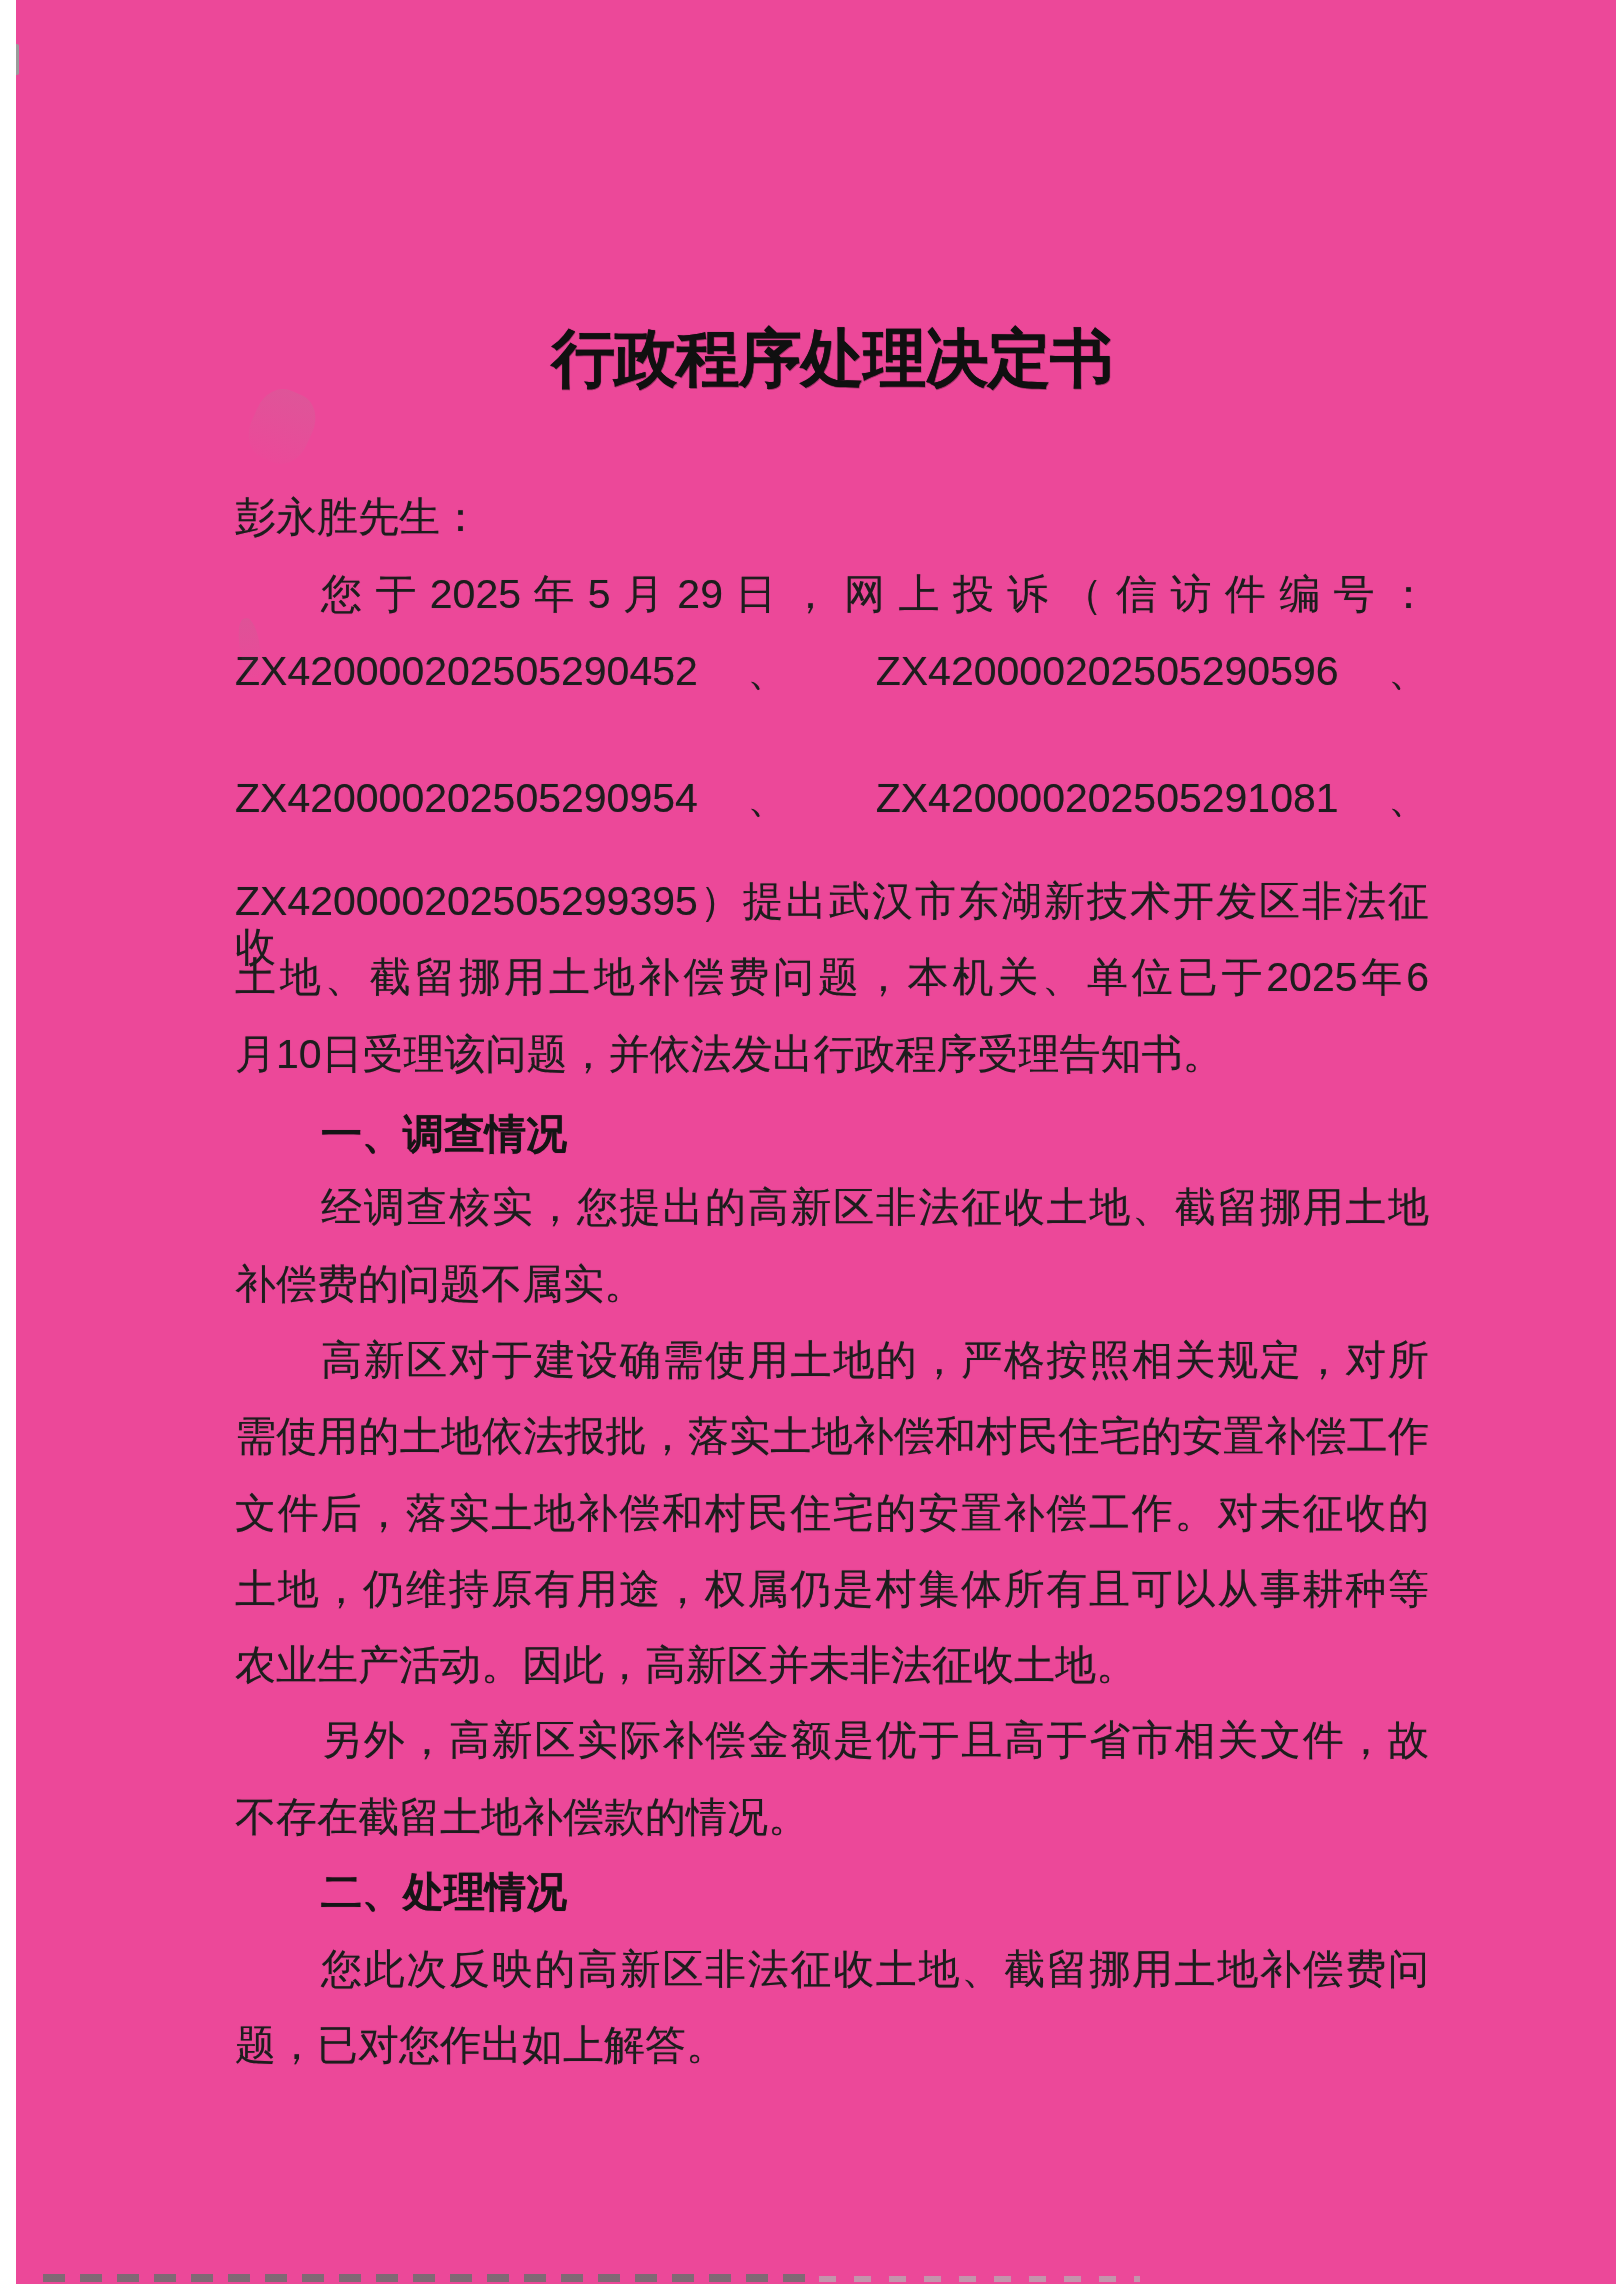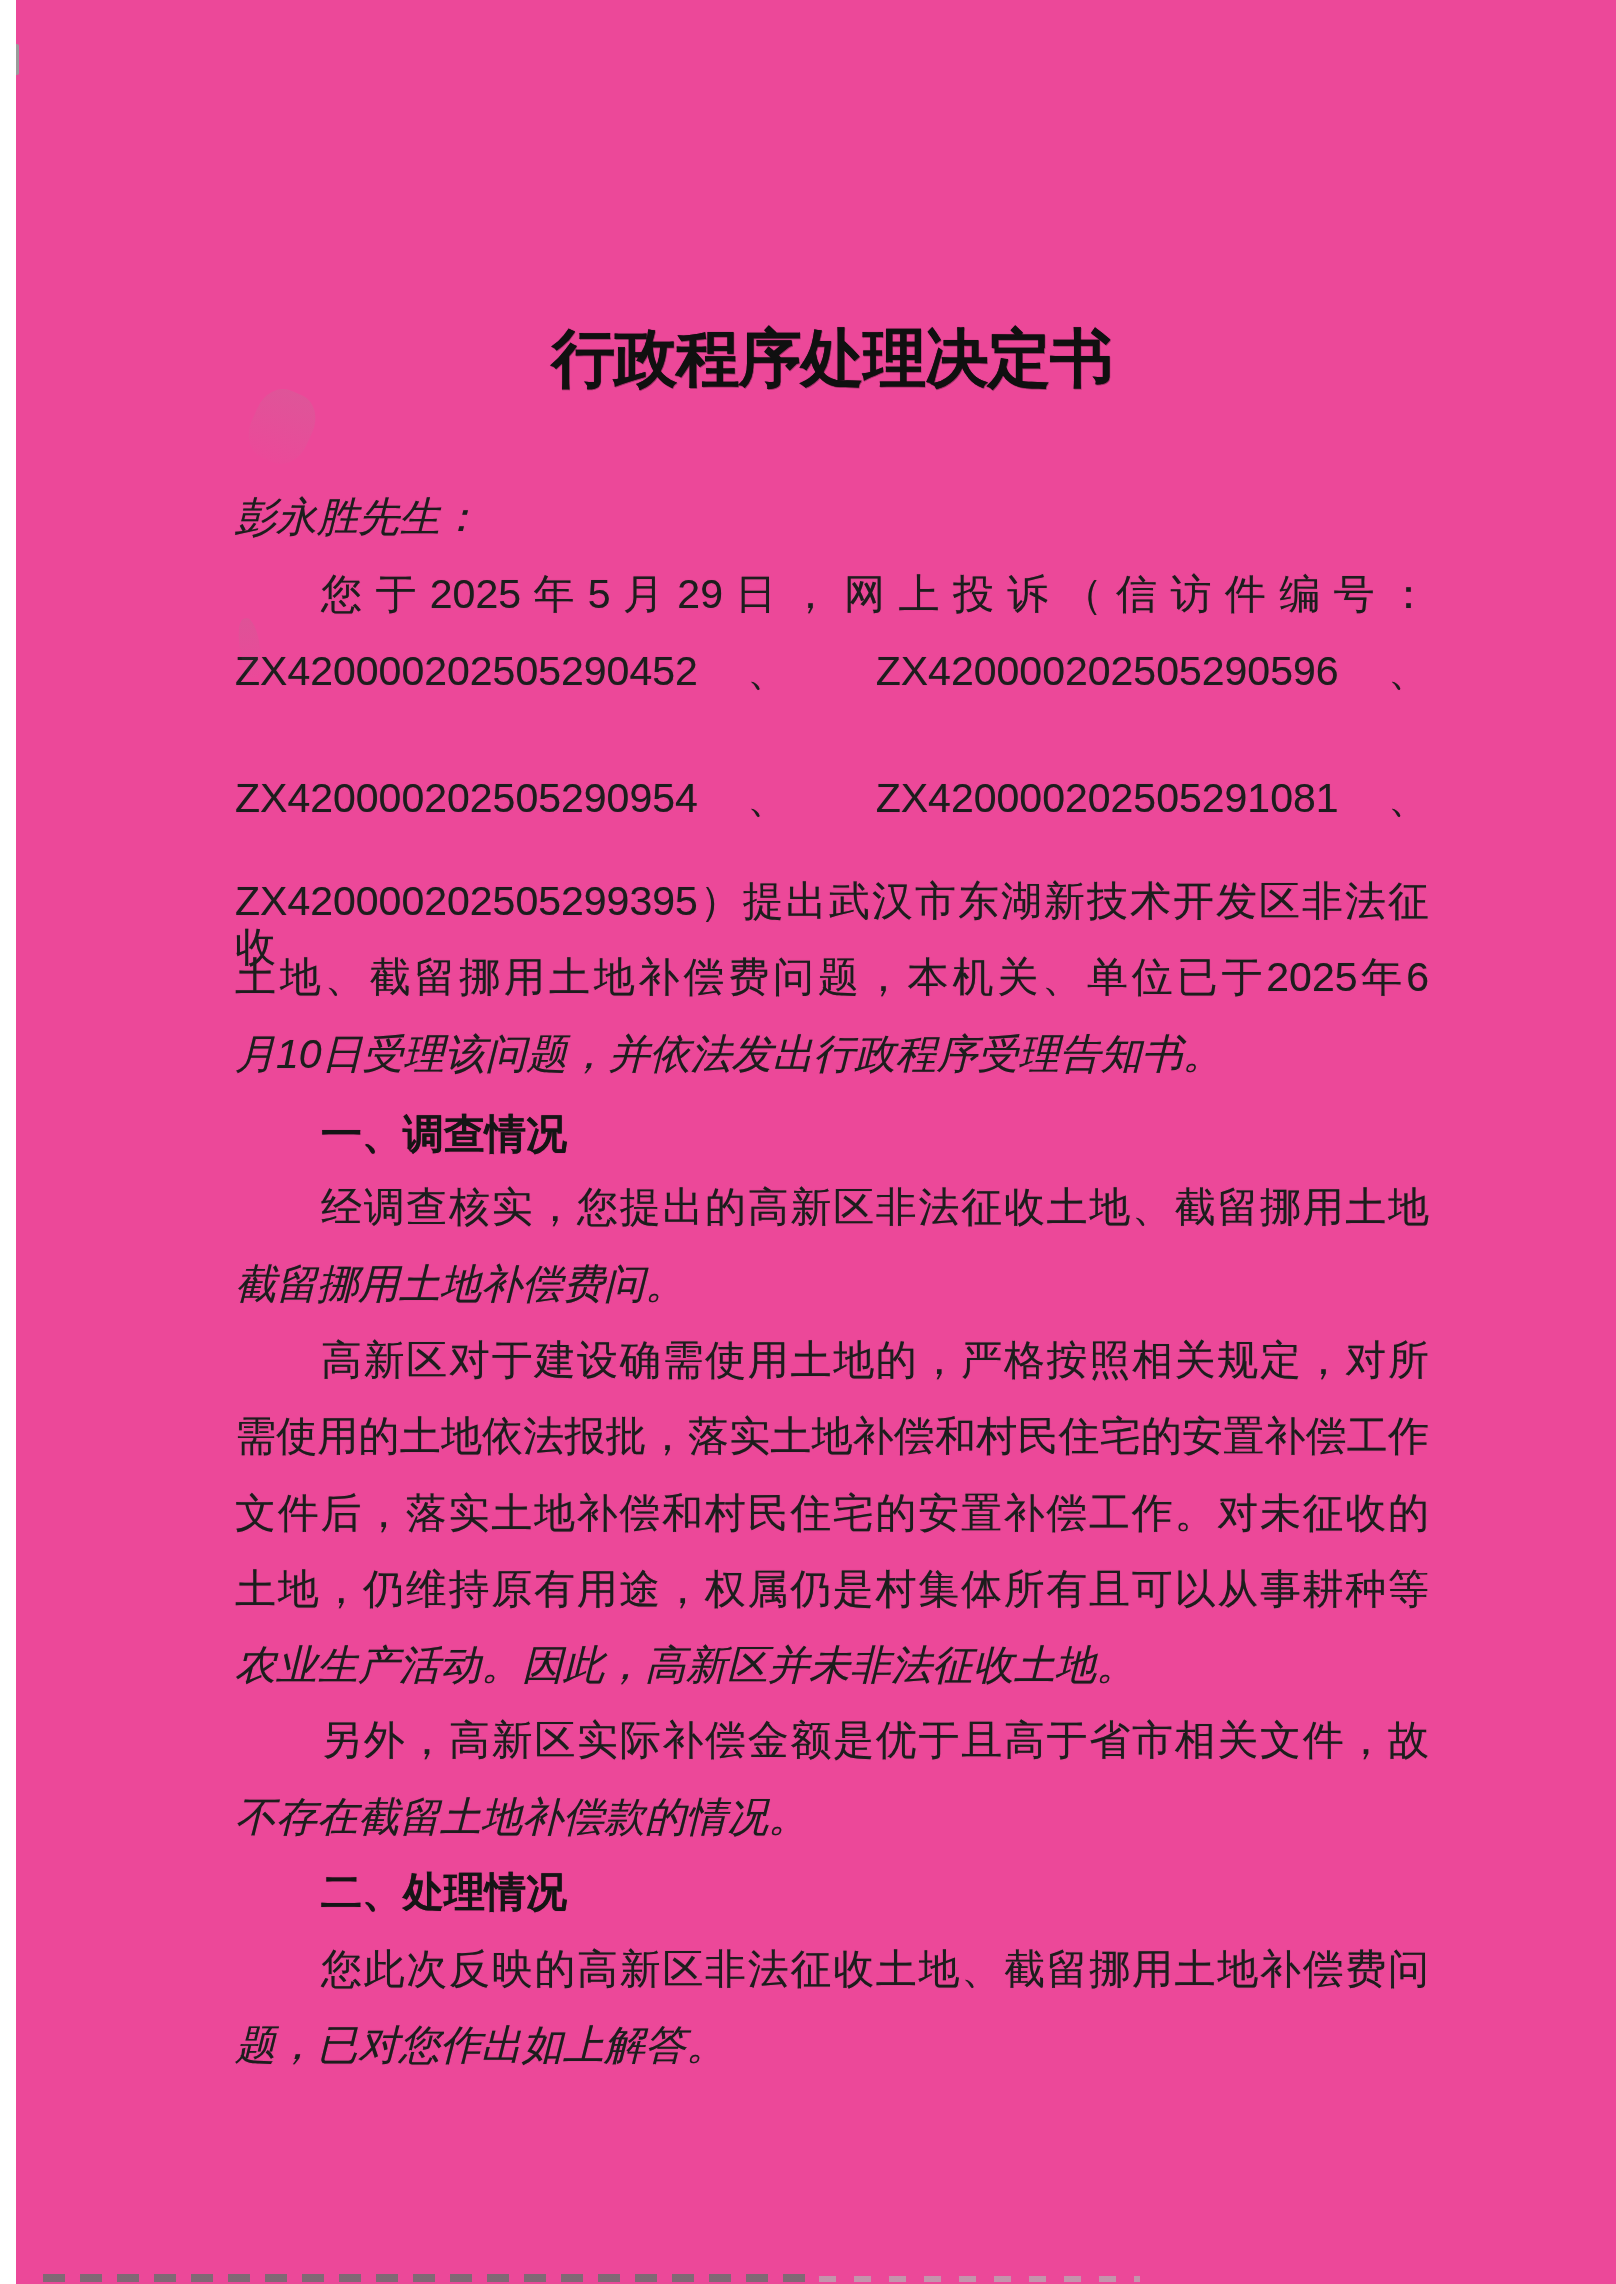--- a/index.html
+++ b/index.html
@@ -19,21 +19,21 @@
     font-family:"Liberation Serif",serif;font-weight:700;font-size:63px;
     text-align:center;color:#101010;letter-spacing:-0.7px;
     text-shadow:0 0 0.7px rgba(0,0,0,0.85),0.7px 0.7px 0 rgba(0,0,0,0.3);
   }
   .heading{
     font-family:"Liberation Sans",sans-serif;font-weight:700;color:#151515;
     text-shadow:0 0 0.7px rgba(0,0,0,0.7);
   }
   .indent{padding-left:86px;}
   .fill,.spread,.ref{text-align:justify;text-align-last:justify;text-justify:inter-character;}
-  .plain{text-align:left;font-style:italic;}
+  .plain{text-align:left;}
   
   .artifact{position:absolute;pointer-events:none;}
   .bottom-strip-dark{
     left:27px;top:2274px;width:775px;height:7.8px;opacity:.85;
     background:repeating-linear-gradient(90deg,#6e6e6e 0 22px,rgba(0,0,0,0) 22px 37px);
   }
   .bottom-strip-light{
     left:803px;top:2276px;width:321px;height:5.9px;opacity:.7;
     background:repeating-linear-gradient(90deg,#b4b4b4 0 17px,rgba(0,0,0,0) 17px 35px);
   }
@@ -63,21 +63,21 @@
   <div class="line fill" style="top:879px">ZX420000202505299395）提出武汉市东湖新技术开发区非法征收</div>
 
   <div class="line fill" style="top:955px">土地、截留挪用土地补偿费问题，本机关、单位已于2025年6</div>
 
   <div class="line plain" style="top:1032px">月10日受理该问题，并依法发出行政程序受理告知书。</div>
 
   <div class="line heading indent" style="top:1112px">一、调查情况</div>
 
   <div class="line fill indent" style="top:1185px">经调查核实，您提出的高新区非法征收土地、截留挪用土地</div>
 
-  <div class="line plain" style="top:1262px">截留挪用土地补偿费问。</div>
+  <div class="line plain" style="top:1262px">补偿费的问题不属实。</div>
 
   <div class="line fill indent" style="top:1338px">高新区对于建设确需使用土地的，严格按照相关规定，对所</div>
 
   <div class="line fill" style="top:1414px">需使用的土地依法报批，落实土地补偿和村民住宅的安置补偿工作</div>
 
   <div class="line fill" style="top:1491px">文件后，落实土地补偿和村民住宅的安置补偿工作。对未征收的</div>
 
   <div class="line fill" style="top:1567px">土地，仍维持原有用途，权属仍是村集体所有且可以从事耕种等</div>
 
   <div class="line plain" style="top:1643px">农业生产活动。因此，高新区并未非法征收土地。</div>

